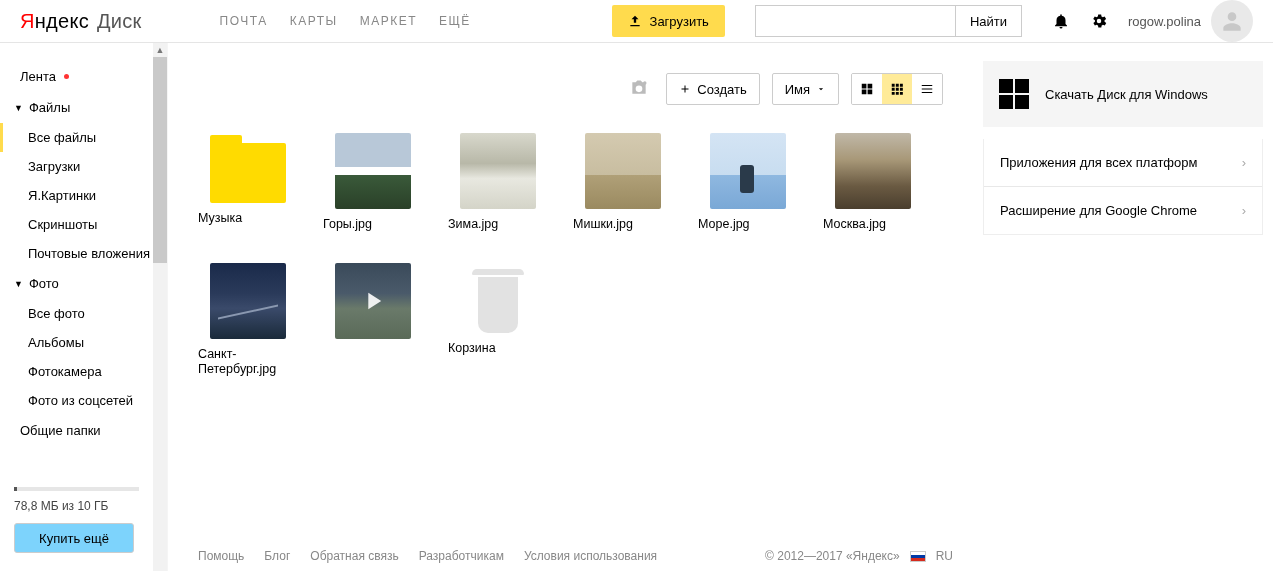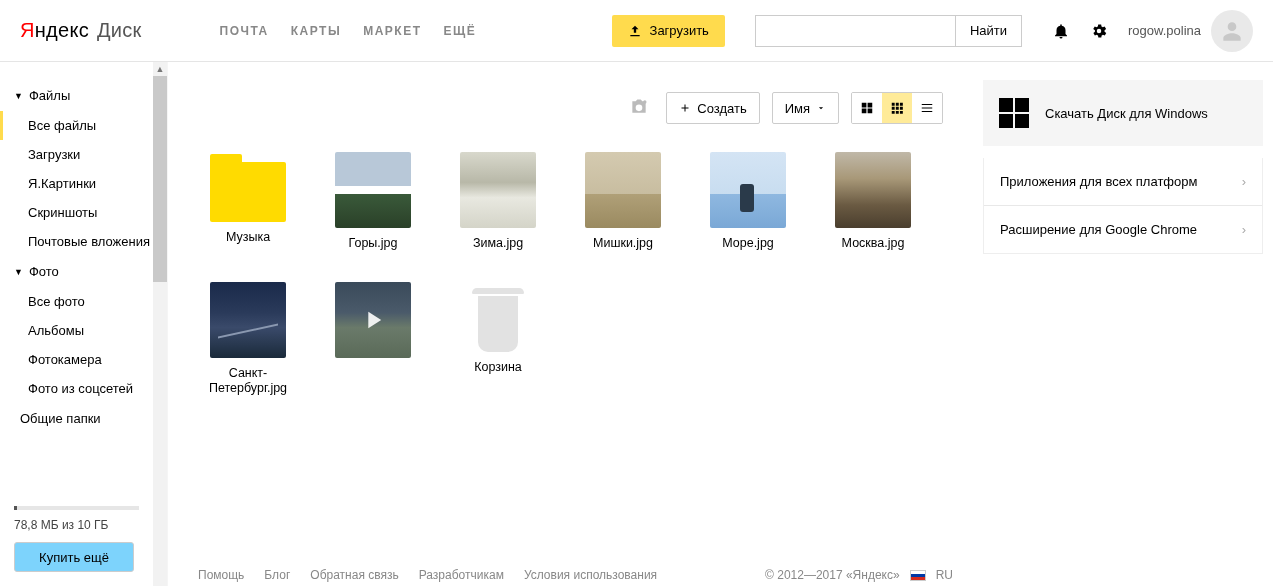--- a/index.html
+++ b/index.html
@@ -1,24 +1,24 @@
 <!DOCTYPE html>
 <html><head>
 <meta charset="utf-8">
 <style>
 *{box-sizing:border-box;margin:0;padding:0;font-family:Arial,Helvetica,sans-serif}
 body{width:1273px;height:586px;background:#fff;overflow:hidden;font-size:13px;color:#000}
 
-.header{height:62px;border-bottom:1px solid #e5e5e5;display:flex;align-items:center;padding:0 20px}
+.header{height:43px;border-bottom:1px solid #e5e5e5;display:flex;align-items:center;padding:0 20px}
 .logo{font-size:20px;font-weight:400;letter-spacing:.3px}
 .logo .y{color:#f00}
 .logo .rest{color:#000}
 .logo .disk{color:#555;font-weight:300;margin-left:2px}
 .hnav{display:flex;gap:22px;margin-left:78px}
-.hnav a{color:#888;font-size:12px;letter-spacing:1.5px;text-decoration:none;font-weight:700;cursor:pointer}
+.hnav a{color:#888;font-size:12px;letter-spacing:1.5px;text-decoration:none;font-weight:400;cursor:pointer}
 .upload-btn{margin-left:auto;background:#ffdb4d;border:none;height:32px;padding:0 16px;display:flex;align-items:center;gap:8px;font-size:13px;cursor:pointer;border-radius:2px}
 .search-wrap{display:flex;margin-left:30px}
 .search-input{width:200px;height:32px;border:1px solid #ccc;border-right:none;padding:0 8px;font-size:13px}
 .search-btn{height:32px;border:1px solid #ccc;background:#fff;padding:0 14px;font-size:13px;cursor:pointer}
 .hicons{display:flex;align-items:center;gap:20px;margin-left:30px}
 .hicons svg{cursor:pointer}
 .user{display:flex;align-items:center;gap:10px;margin-left:20px;font-size:13px;color:#555;cursor:pointer}
 .avatar{width:42px;height:42px;border-radius:50%;background:#e9e9e9;display:flex;align-items:center;justify-content:center}
 
 .layout{display:flex;height:calc(586px - 58px)}
@@ -40,21 +40,21 @@
 
 .main{flex:1;display:flex;position:relative}
 .content{flex:1;padding:20px 30px 0 30px}
 .toolbar{display:flex;justify-content:flex-end;align-items:center;gap:12px;height:52px}
 .screenshot-icon{color:#bbb;margin-right:4px}
 .tbtn{height:32px;border:1px solid #ccc;background:#fff;display:flex;align-items:center;padding:2px 12px;gap:6px;font-size:13px;cursor:pointer;border-radius:2px}
 .view-toggle{display:flex;border:1px solid #ccc;border-radius:2px;overflow:hidden}
 .view-toggle .vopt{width:30px;height:30px;display:flex;align-items:center;justify-content:center;cursor:pointer;background:#fff}
 .view-toggle .vopt.active{background:#ffeb99}
 .grid{display:flex;flex-wrap:wrap;gap:30px 25px;margin-top:18px}
-.file{width:100px;text-align:center;cursor:pointer}
+.file{width:100px;cursor:pointer}
 .thumb{width:76px;height:76px;margin:0 auto 8px;background:#ddd;border-radius:2px;position:relative;overflow:hidden}
 .file .label{font-size:12.5px;line-height:1.25;color:#000}
 .folder-shape{width:76px;height:60px;background:#ffdb00;position:relative;margin:10px auto 8px;border-radius:2px}
 .folder-shape::before{content:"";position:absolute;top:-8px;left:0;width:32px;height:12px;background:#ffdb00;border-radius:2px 2px 0 0}
 .trash-shape{width:52px;height:64px;margin:6px auto 8px;position:relative}
 .trash-shape .bin{position:absolute;bottom:0;left:6px;right:6px;top:8px;background:#e2e2e2;border-radius:0 0 10px 10px}
 .trash-shape .lid{position:absolute;top:0;left:0;right:0;height:6px;background:#e2e2e2;border-radius:8px 8px 2px 2px}
 .play-overlay{position:absolute;inset:0;display:flex;align-items:center;justify-content:center;color:rgba(255,255,255,.9)}
 
 .th-mountain{background:linear-gradient(to bottom,#b8c8d8 0%,#b8c8d8 45%,#fff 45%,#fff 55%,#3a5a3a 55%,#2a4028 100%)}
@@ -122,20 +122,24 @@
   </div>
 </div>
 
 <div class="layout">
 
   <div class="sidebar">
     <div class="scrollbar-track"></div>
     <div class="scrollbar-thumb"></div>
     <div class="scrollbar-up">▲</div>
 
+    <div class="nav-group-title" style="padding-left:20px">
+      <span>Лента</span>
+        <span class="nav-dot"></span>
+    </div>
 
     <div class="nav-group-title">
       <span class="caret">▼</span>
       <span>Файлы</span>
     </div>
     <div class="nav-item active">Все файлы</div>
     <div class="nav-item">Загрузки</div>
     <div class="nav-item">Я.Картинки</div>
     <div class="nav-item">Скриншоты</div>
     <div class="nav-item">Почтовые вложения</div>

